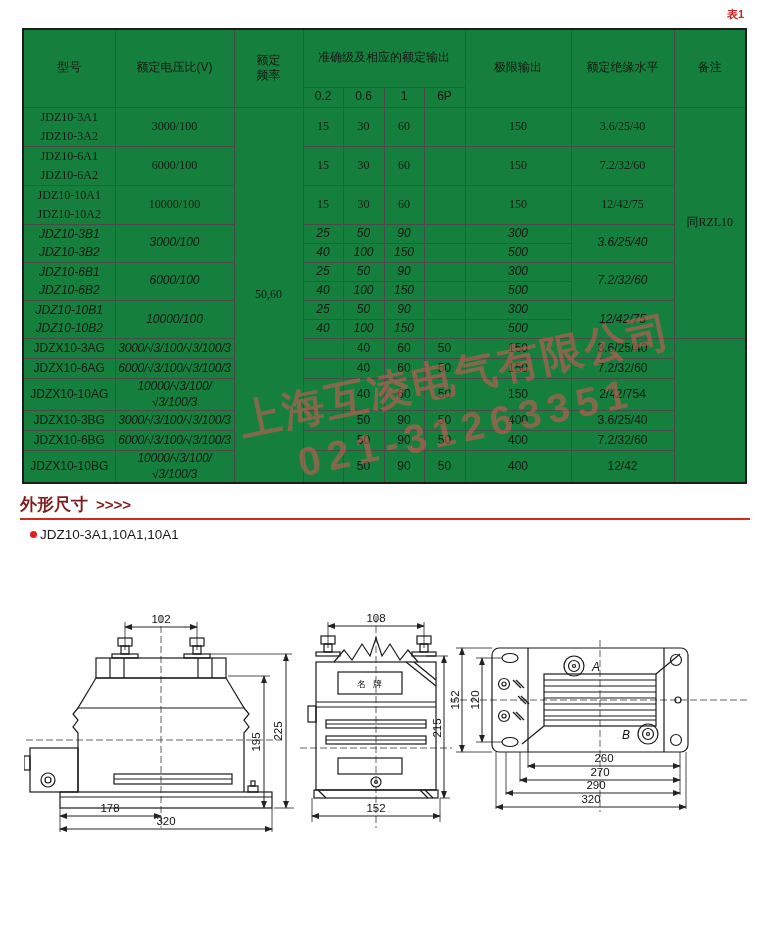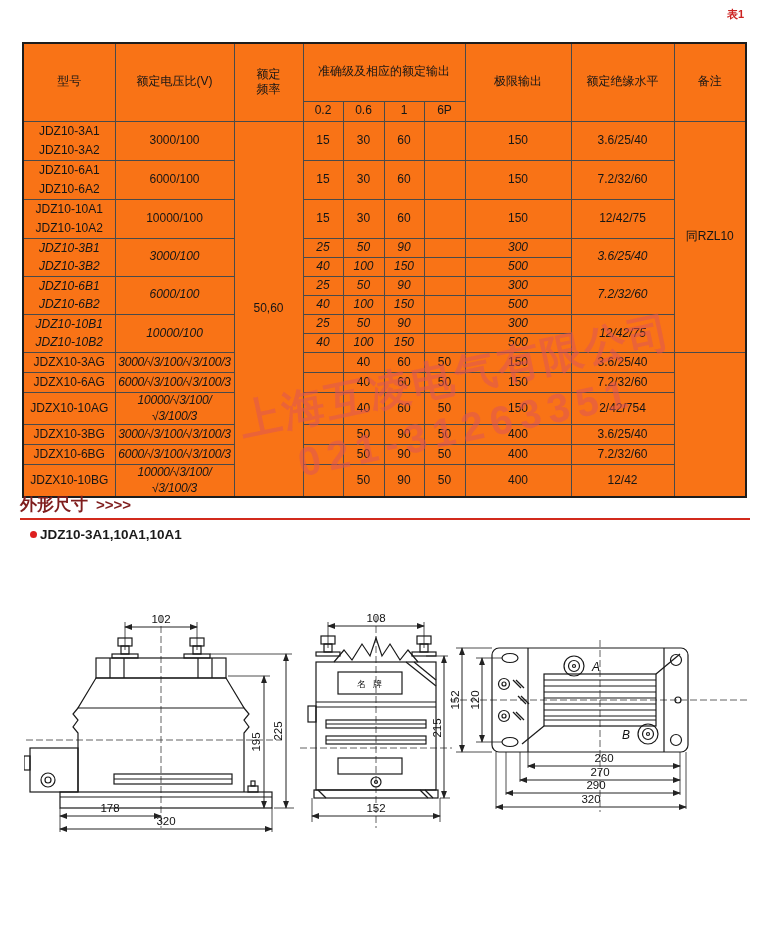--- a/index.html
+++ b/index.html
@@ -3,46 +3,46 @@
 <meta charset="utf-8">
 <style>
   html,body{margin:0;padding:0;}
   body{width:770px;height:946px;position:relative;background:#ffffff;
        font-family:"Liberation Sans","DejaVu Sans",sans-serif;color:#161616;overflow:hidden;}
 
   
   .table-tag{position:absolute;right:26px;top:7px;color:#cc2220;font-size:11px;font-weight:bold;}
 
   
-  table.spec{position:absolute;left:22px;top:42px;width:723px;border-collapse:collapse;
-             table-layout:fixed;background:#f97316;border:2px solid #1c1c1c;}
+  table.spec{position:absolute;left:22px;top:28px;width:723px;border-collapse:collapse;
+             table-layout:fixed;background:#15803d;border:2px solid #1c1c1c;}
   table.spec th,table.spec td{border:1px solid #4a4a4a;text-align:center;vertical-align:middle;
              padding:0;font-size:12px;font-weight:normal;line-height:1.3;color:#161616;}
   tr.h1{height:58px;} tr.h2{height:20px;}
-  tr.row-a{height:39px;} tr.row-b{height:19px;font-style:italic;} tr.row-x{height:20px;}
+  tr.row-a{height:39px;font-family:Liberation Serif, serif;} tr.row-b{height:19px;font-style:italic;} tr.row-x{height:20px;}
   td.model{font-size:11.5px;} td.model div{line-height:1.55;}
   td.model-x{font-size:11.5px;}
   td.ratio{font-size:12px;}
   td.ratio-x{font-size:10.5px;letter-spacing:-0.2px;font-style:italic;}
   td.freq{font-size:12px;}
   td.remark{font-size:11.5px;}
   td.ins{font-size:11.5px;}
 
   
   .watermark{position:absolute;left:232px;top:348px;width:456px;transform:rotate(-12deg);
              transform-origin:center;text-align:center;color:rgba(223,85,85,0.55);
              font-weight:bold;pointer-events:none;z-index:5;}
   .watermark .l1{font-size:42px;letter-spacing:2px;white-space:nowrap;}
   .watermark .l2{font-size:40px;letter-spacing:7px;margin-top:2px;white-space:nowrap;}
 
   
   .sec-title{position:absolute;left:20px;top:493px;color:#7f1d1d;font-size:17px;font-weight:bold;}
   .sec-title .arrows{font-size:15px;margin-left:8px;letter-spacing:0px;font-weight:bold;}
   .red-rule{position:absolute;left:20px;top:518px;width:730px;height:2px;background:#d22a1c;}
-  .bullet-line{position:absolute;left:30px;top:527px;font-size:13.5px;font-weight:bold;color:#1a1a1a;}
+  .bullet-line{position:absolute;left:30px;top:527px;font-size:13.5px;font-weight:normal;color:#1a1a1a;}
   .bullet-dot{display:inline-block;width:7px;height:7px;border-radius:50%;background:#dd1f1f;
               margin-right:3px;vertical-align:1px;}
 
   
   .drawing{position:absolute;}
   .drawing .part{fill:none;stroke:#1a1a1a;stroke-width:1.2;}
   .drawing .thin{stroke:#222;stroke-width:0.8;fill:none;}
   .drawing .dim{stroke:#222;stroke-width:1;fill:none;}
   .drawing .cl line{stroke:#3a3a3a;stroke-width:0.8;stroke-dasharray:7 3;}
   .drawing text{font-size:11.5px;fill:#111;text-anchor:middle;

